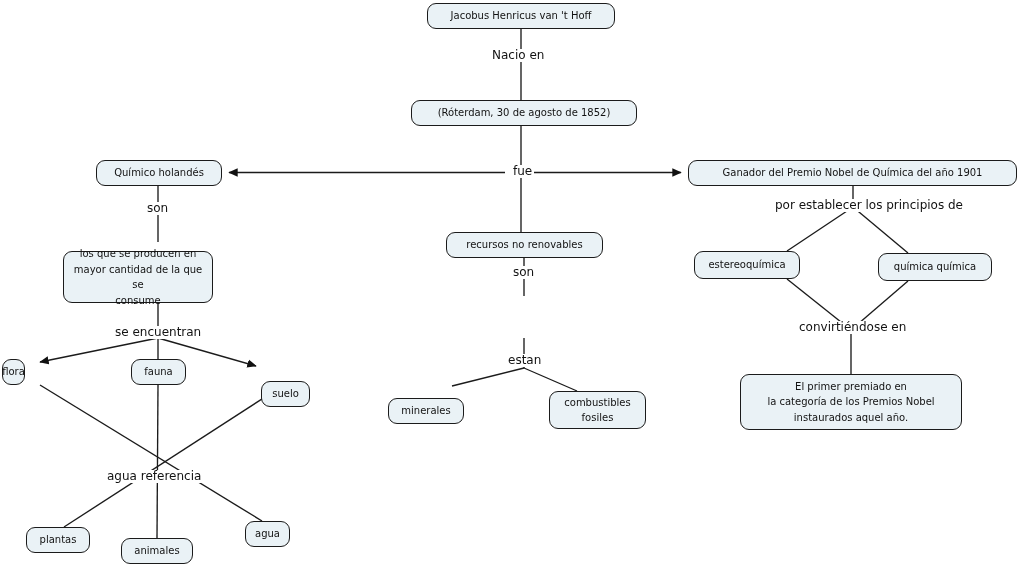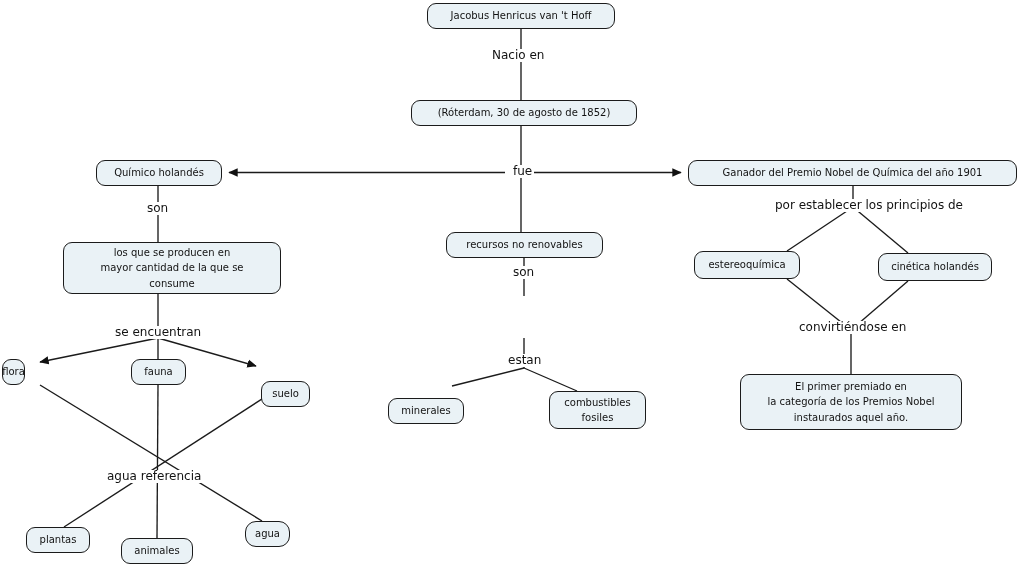--- a/index.html
+++ b/index.html
@@ -98,38 +98,38 @@
       <line x1="787" y1="279" x2="851" y2="330"></line>
       <line x1="908" y1="281" x2="851" y2="330"></line>
       <line x1="851" y1="330" x2="851" y2="374"></line>
     </g>
   </svg>
 
   <div class="node" style="left: 427px; top: 3px; width: 188px; height: 26px;">Jacobus Henricus van 't Hoff</div>
   <div class="node" style="left: 411px; top: 100px; width: 226px; height: 26px;">(Róterdam, 30 de agosto de 1852)</div>
   <div class="node" style="left: 96px; top: 160px; width: 126px; height: 26px;">Químico holandés</div>
   <div class="node" style="left: 688px; top: 160px; width: 329px; height: 26px;">Ganador del Premio Nobel de Química del año 1901</div>
-  <div class="node" style="left: 63px; top: 242px; width: 218px; height: 52px;">los que se producen en
+  <div class="node" style="left: 63px; top: 251px; width: 150px; height: 52px;">los que se producen en
 mayor cantidad de la que se
 consume</div>
   <div class="node" style="left: 446px; top: 232px; width: 157px; height: 26px;">recursos no renovables</div>
   <div class="node" style="left: 694px; top: 251px; width: 106px; height: 28px;">estereoquímica</div>
-  <div class="node" style="left: 878px; top: 253px; width: 114px; height: 28px;">cinética holandés</div>
+  <div class="node" style="left: 878px; top: 253px; width: 114px; height: 28px;">química química</div>
   <div class="node" style="left: 740px; top: 374px; width: 222px; height: 56px;">El primer premiado en
 la categoría de los Premios Nobel
 instaurados aquel año.</div>
   <div class="node" style="left: 2px; top: 359px; width: 23px; height: 26px;">flora</div>
   <div class="node" style="left: 131px; top: 359px; width: 55px; height: 26px;">fauna</div>
   <div class="node" style="left: 261px; top: 362px; width: 49px; height: 26px; margin-top: 19px;">suelo</div>
   <div class="node" style="left: 388px; top: 386px; width: 76px; height: 26px; margin-top: 12px;">minerales</div>
   <div class="node" style="left: 549px; top: 391px; width: 97px; height: 38px;">combustibles
 fosiles</div>
   <div class="node" style="left: 26px; top: 527px; width: 64px; height: 26px;">plantas</div>
   <div class="node" style="left: 121px; top: 538px; width: 72px; height: 26px;">animales</div>
-  <div class="node" style="left: 245px; top: 521px; width: 45px; height: 26px; border-radius: 11px;">agua</div>
+  <div class="node" style="left: 245px; top: 521px; width: 45px; height: 26px;">agua</div>
 
   <div class="link-label" style="left: 490px; top: 49px;">Nacio en</div>
   <div class="link-label" style="left: 511px; top: 165px;">fue</div>
   <div class="link-label" style="left: 145px; top: 202px;">son</div>
   <div class="link-label" style="left: 113px; top: 326px;">se encuentran</div>
   <div class="link-label" style="left: 105px; top: 470px;">agua referencia</div>
   <div class="link-label" style="left: 511px; top: 266px;">son</div>
   <div class="link-label" style="left: 506px; top: 354px;">estan</div>
   <div class="link-label" style="left: 757px; top: 199px; margin-left: 16px;">por establecer los principios de</div>
   <div class="link-label" style="left: 797px; top: 321px;">convirtiéndose en</div>

